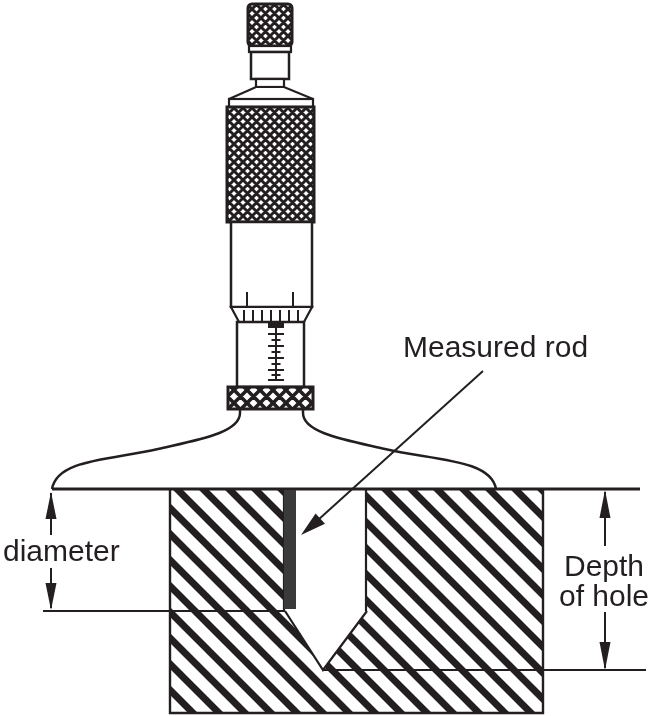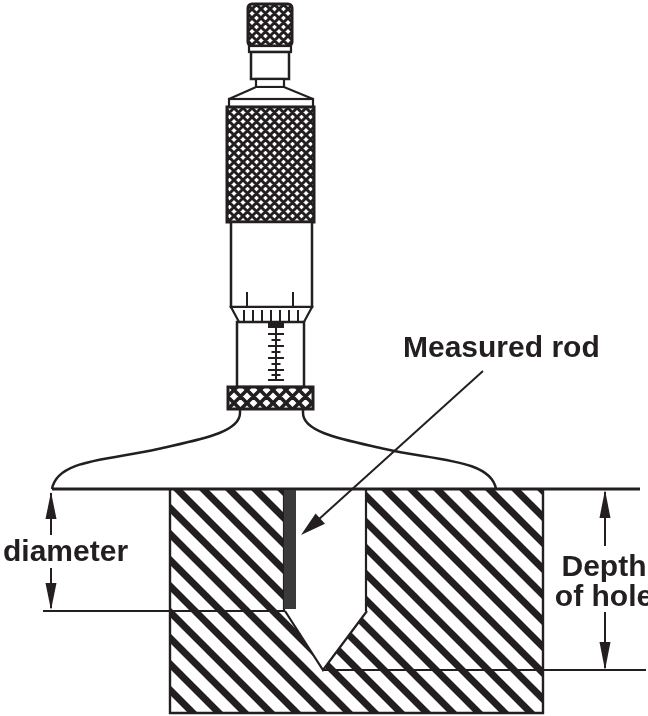--- a/index.html
+++ b/index.html
@@ -1,17 +1,17 @@
 <!DOCTYPE html>
 <html><head>
 <meta charset="utf-8">
 <style>
   html,body{margin:0;padding:0;background:#fff;}
   .stage{position:relative;width:648px;height:716px;background:#fdba74;overflow:hidden;
-         font-family:"Liberation Sans", sans-serif;font-weight:bold;}
+         font-family:"Liberation Sans", sans-serif;}
   svg{display:block;}
   text{font-family:"Liberation Sans", sans-serif;fill:#231f20;}
 </style>
 </head>
 <body>
 
 <div class="stage">
 <svg width="648" height="716" viewBox="0 0 648 716" xmlns="http://www.w3.org/2000/svg">
   <defs>
     <pattern id="hatch" width="26" height="26" patternUnits="userSpaceOnUse">

